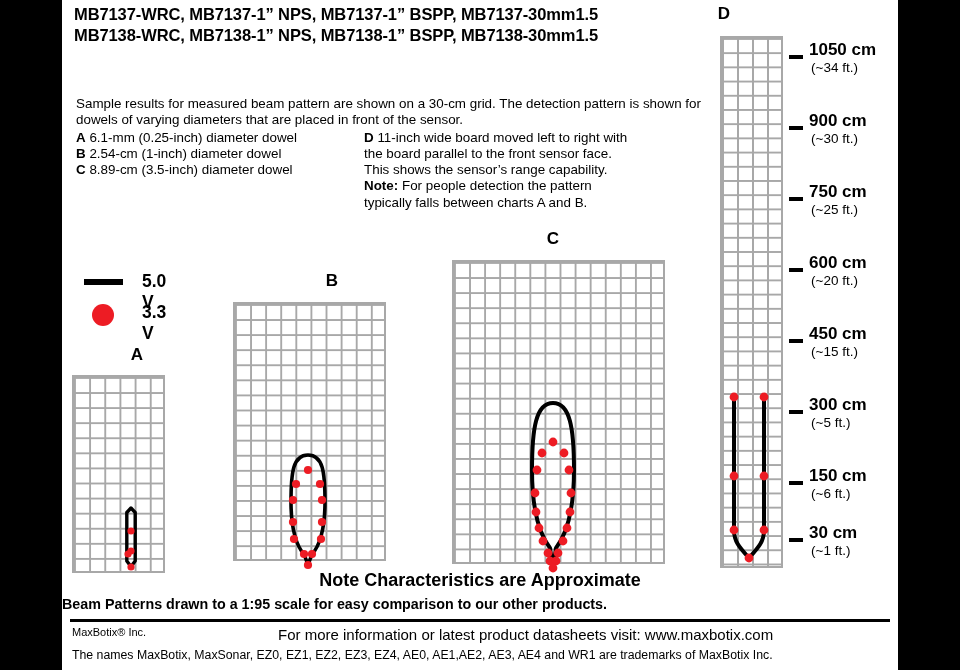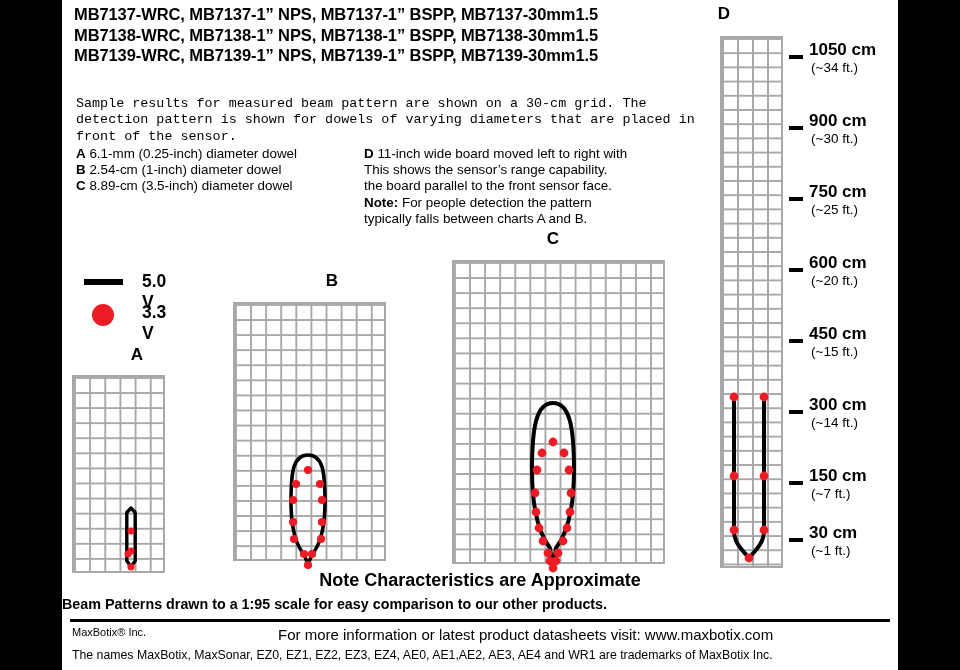--- a/index.html
+++ b/index.html
@@ -48,21 +48,20 @@
     position: absolute;
     left: 14px;
     top: 96px;
     width: 640px;
     font-size: 13.4px;
     color: #000;
     line-height: 16.3px;
   }
   .desc-para {
     width: 630px;
-    font-family: Liberation Mono, monospace;
   }
   #two-col {
     position: relative;
     margin-top: 1px;
     width: 640px;
   }
   #col-left {
     position: absolute;
     left: 0;
     top: 0;
@@ -215,35 +214,34 @@
 </style>
 </head>
 <body>
 
 <div id="page">
   <div id="sheet">
 
     <div id="title-block">
       <div class="title-line">MB7137-WRC, MB7137-1” NPS, MB7137-1” BSPP, MB7137-30mm1.5</div>
       <div class="title-line">MB7138-WRC, MB7138-1” NPS, MB7138-1” BSPP, MB7138-30mm1.5</div>
-      <div class="title-line">MB7139-WRC, MB7139-1” NPS, MB7139-1” BSPP, MB7139-30mm1.5</div>
     </div>
 
     <div id="desc-block">
       <div class="desc-para">Sample results for measured beam pattern are shown on a 30-cm grid. The detection pattern is shown for dowels of varying diameters that are placed in front of the sensor.</div>
       <div id="two-col">
         <div id="col-left">
           <div class="bullet-line"><span class="lbl">A</span> <span>6.1-mm (0.25-inch) diameter dowel</span></div>
           <div class="bullet-line"><span class="lbl">B</span> <span>2.54-cm (1-inch) diameter dowel</span></div>
           <div class="bullet-line"><span class="lbl">C</span> <span>8.89-cm (3.5-inch) diameter dowel</span></div>
         </div>
         <div id="col-right">
           <div class="bullet-line"><span class="lbl">D</span> <span>11-inch wide board moved left to right with</span></div>
+          <div class="cont-line"><span>the board parallel to the front sensor face.</span></div>
           <div class="cont-line"><span>This shows the sensor’s range capability.</span></div>
-          <div class="cont-line"><span>the board parallel to the front sensor face.</span></div>
           <div class="bullet-line"><span class="lbl">Note:</span> <span>For people detection the pattern</span></div>
           <div class="cont-line"><span>typically falls between charts A and B.</span></div>
         </div>
       </div>
     </div>
 
     <div id="legend">
       <div class="legend-row">
         <div class="legend-swatch-line"></div>
         <div class="legend-label">5.0 V</div>
@@ -351,25 +349,25 @@
     <div class="tick" style="left:727px; top:268px;"></div>
     <div class="scale-cm" style="left:747px; top:253px;">600 cm</div>
     <div class="scale-ft" style="left:749px; top:273px;">(~20 ft.)</div>
 
     <div class="tick" style="left:727px; top:339px;"></div>
     <div class="scale-cm" style="left:747px; top:324px;">450 cm</div>
     <div class="scale-ft" style="left:749px; top:344px;">(~15 ft.)</div>
 
     <div class="tick" style="left:727px; top:410px;"></div>
     <div class="scale-cm" style="left:747px; top:395px;">300 cm</div>
-    <div class="scale-ft" style="left:749px; top:415px;">(~14 ft.)</div>
+    <div class="scale-ft" style="left:749px; top:415px;">(~5 ft.)</div>
 
     <div class="tick" style="left:727px; top:481px;"></div>
     <div class="scale-cm" style="left:747px; top:466px;">150 cm</div>
-    <div class="scale-ft" style="left:749px; top:486px;">(~7 ft.)</div>
+    <div class="scale-ft" style="left:749px; top:486px;">(~6 ft.)</div>
 
     <div class="tick" style="left:727px; top:538px;"></div>
     <div class="scale-cm" style="left:747px; top:523px;">30 cm</div>
     <div class="scale-ft" style="left:749px; top:543px;">(~1 ft.)</div>
 
     <div id="footline1">Note Characteristics are Approximate</div>
     <div id="footline2">Beam Patterns drawn to a 1:95 scale for easy comparison to our other products.</div>
     <div id="rule"></div>
     <div id="brand">MaxBotix® Inc.</div>
     <div id="visit">For more information or latest product datasheets visit:  www.maxbotix.com</div>

